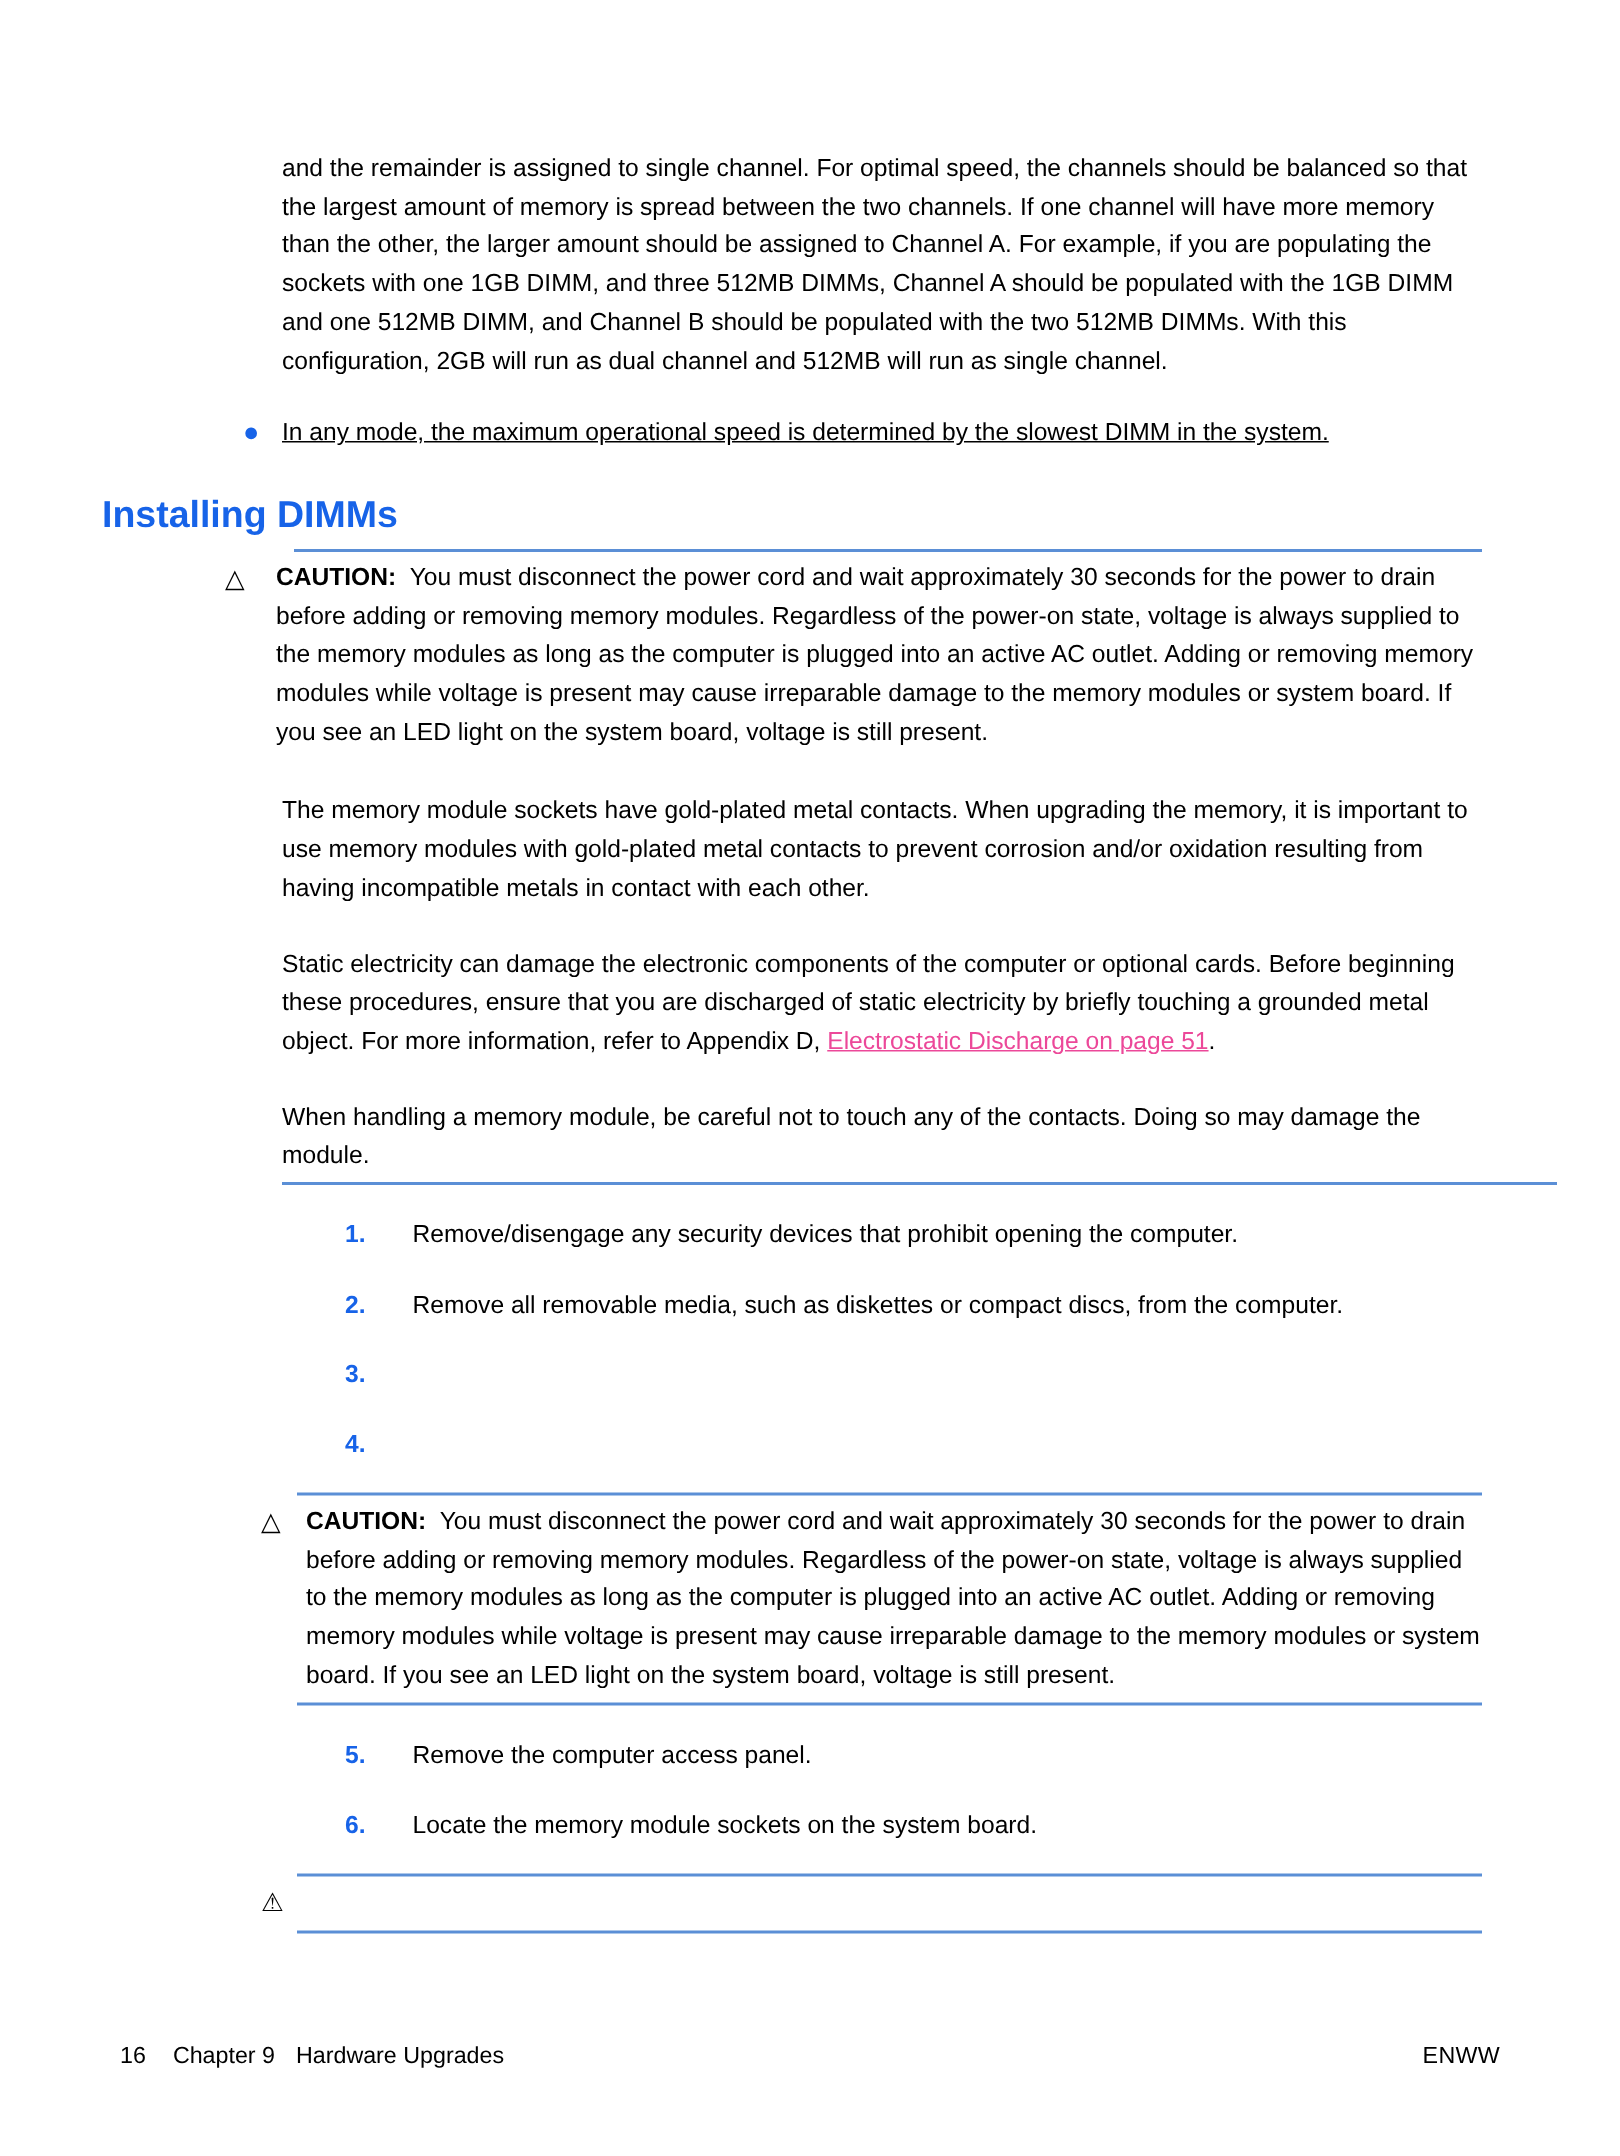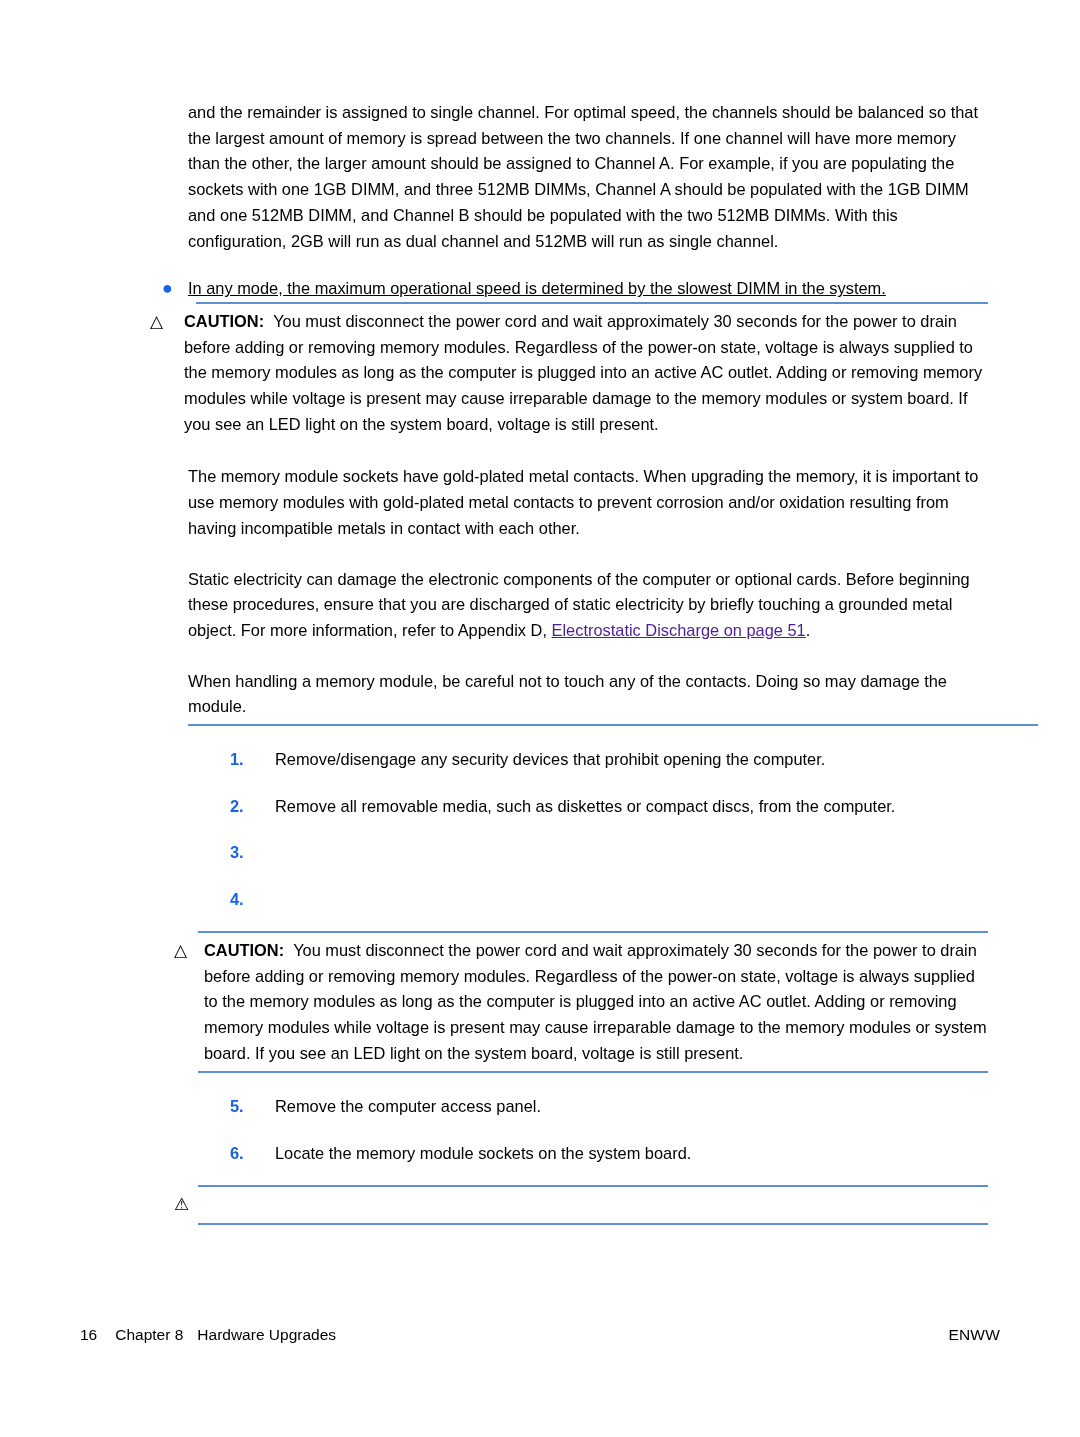--- a/index.html
+++ b/index.html
@@ -159,30 +159,30 @@
     box-sizing: content-box;
     text-align: left;
   }
   .num-body {
     flex: 1 1 auto;
     font-size: 16.4px;
     line-height: 25.7px;
   }
 
   a.doclink {
-    color: #4c1d95;
+    color: #ec4899;
     text-decoration: underline;
     margin-top: 32px;
   }
 
   
   .footer {
     position: absolute;
     left: 80px;
-    top: 1326px;
+    top: 1362px;
     width: 920px;
     display: flex;
     align-items: baseline;
     font-size: 15.5px;
     color: #000000;
   }
   .footer-left { display: flex; align-items: baseline; }
   .footer-pageno { margin-right: 18px; }
   .footer-chapter { margin-right: 14px; }
   .footer-right { margin-left: auto; letter-spacing: 0.2px; }
@@ -194,20 +194,23 @@
 
   <div class="content">
 
     <p class="body-text indent">and the remainder is assigned to single channel. For optimal speed, the channels should be balanced so that the largest amount of memory is spread between the two channels. If one channel will have more memory than the other, the larger amount should be assigned to Channel A. For example, if you are populating the sockets with one 1GB DIMM, and three 512MB DIMMs, Channel A should be populated with the 1GB DIMM and one 512MB DIMM, and Channel B should be populated with the two 512MB DIMMs. With this configuration, 2GB will run as dual channel and 512MB will run as single channel.</p>
 
     <div class="bullet-row">
       <span class="bullet-marker">●</span>
       <span class="bullet-body">In any mode, the maximum operational speed is determined by the slowest DIMM in the system.</span>
     </div>
 
+    <div class="h1-wrap">
+      <h1 class="h1">Installing DIMMs</h1>
+    </div>
 
     <div class="admon">
       <div class="admon-rule"></div>
       <div class="admon-inner">
         <span class="admon-icon">△</span>
         <div class="admon-text">
           <span class="admon-label">CAUTION:</span><span>You must disconnect the power cord and wait approximately 30 seconds for the power to drain before adding or removing memory modules. Regardless of the power-on state, voltage is always supplied to the memory modules as long as the computer is plugged into an active AC outlet. Adding or removing memory modules while voltage is present may cause irreparable damage to the memory modules or system board. If you see an LED light on the system board, voltage is still present.</span>
         </div>
       </div>
     </div>
@@ -269,19 +272,19 @@
         <span class="admon-icon">⚠</span>
       </div>
       <div class="admon-rule" style="margin-top:3px;"></div>
     </div>
 
   </div>
 
   <div class="footer">
     <div class="footer-left">
       <span class="footer-pageno">16</span>
-      <span class="footer-chapter">Chapter 8</span>
+      <span class="footer-chapter">Chapter 9</span>
       <span class="footer-chapter-title">Hardware Upgrades</span>
     </div>
     <div class="footer-right">ENWW</div>
   </div>
 
 </div>
 
 </body></html>

